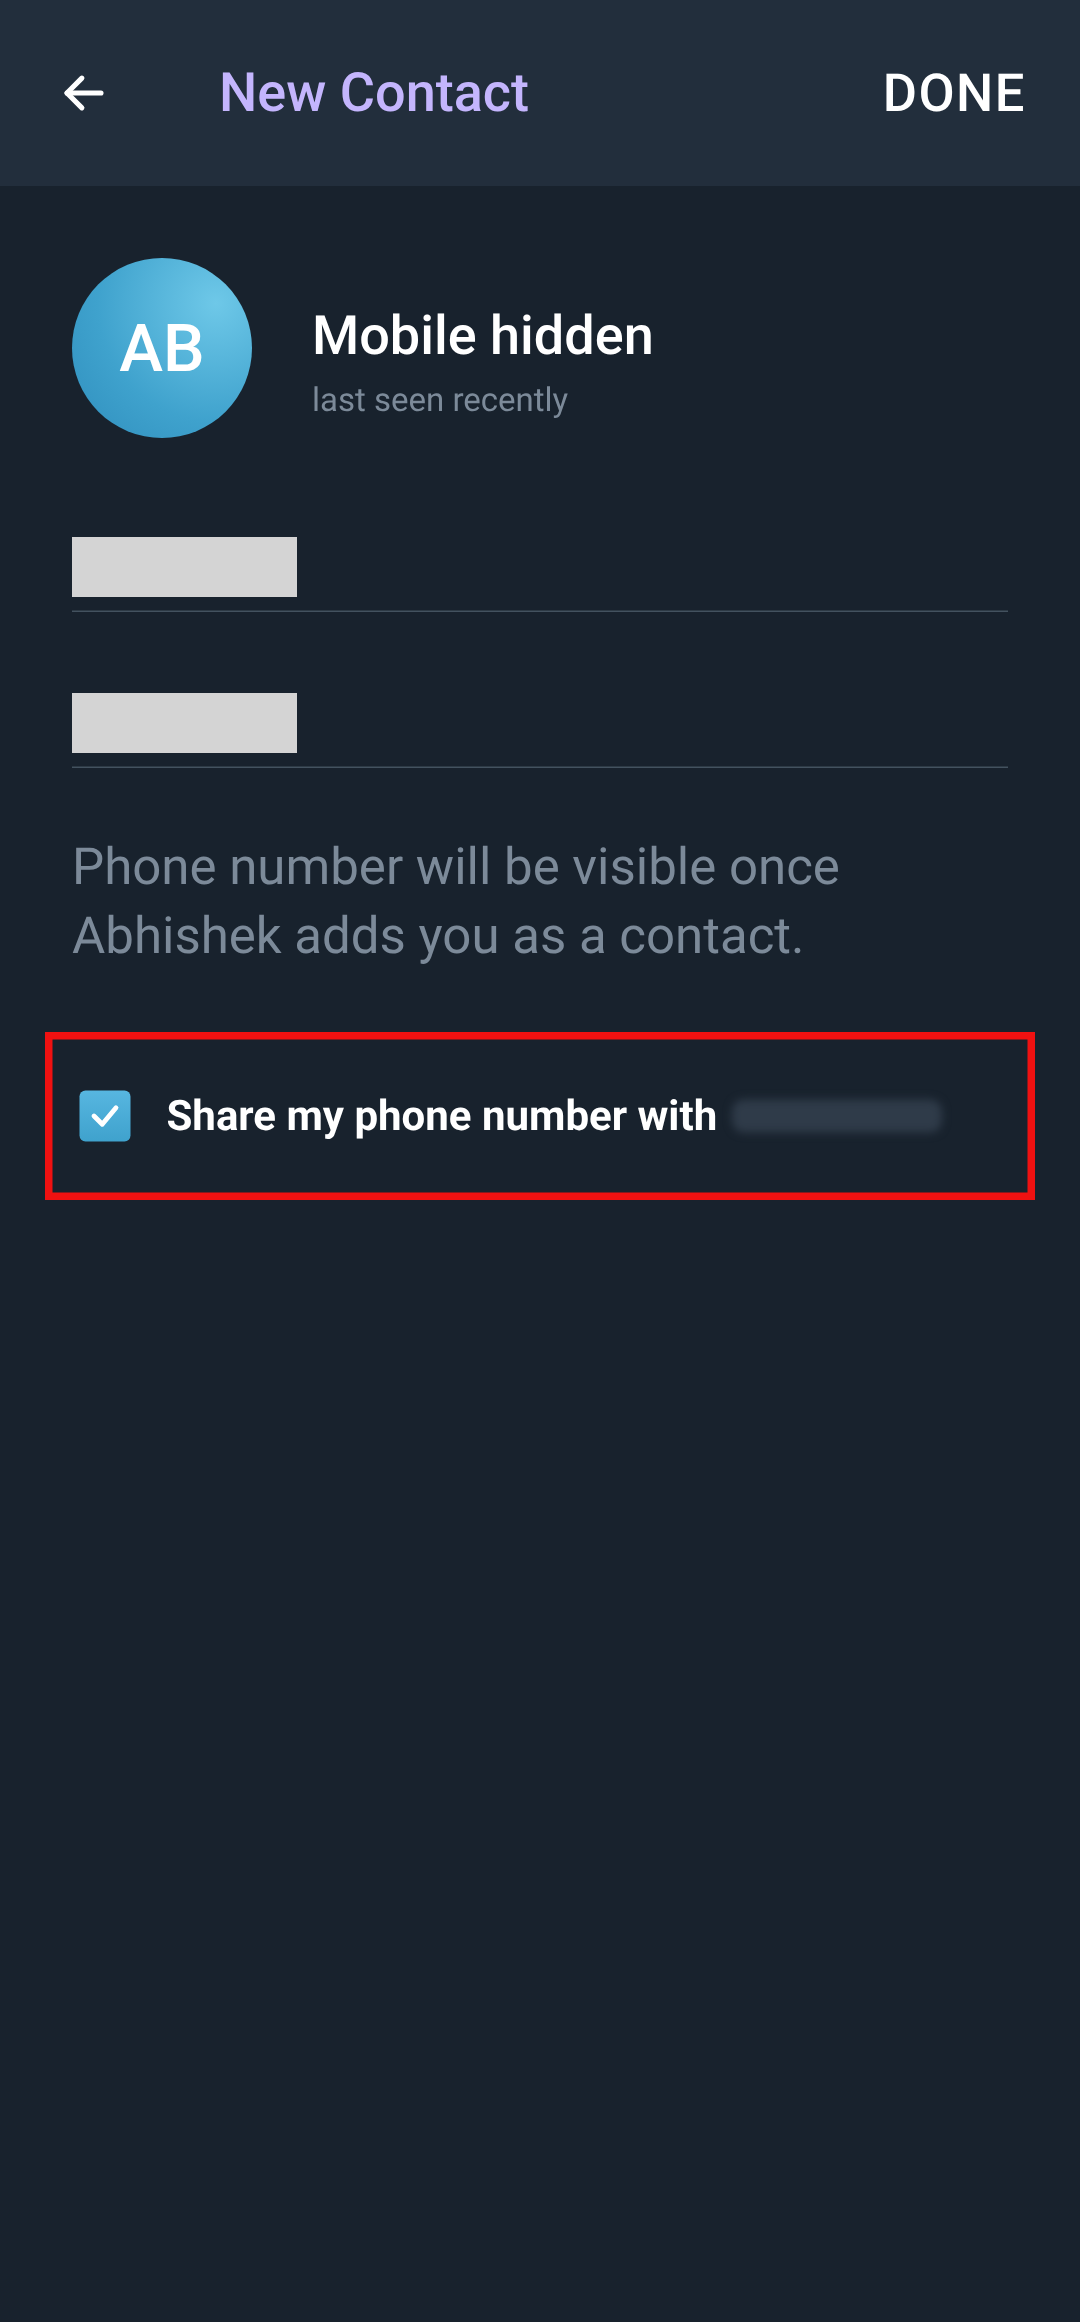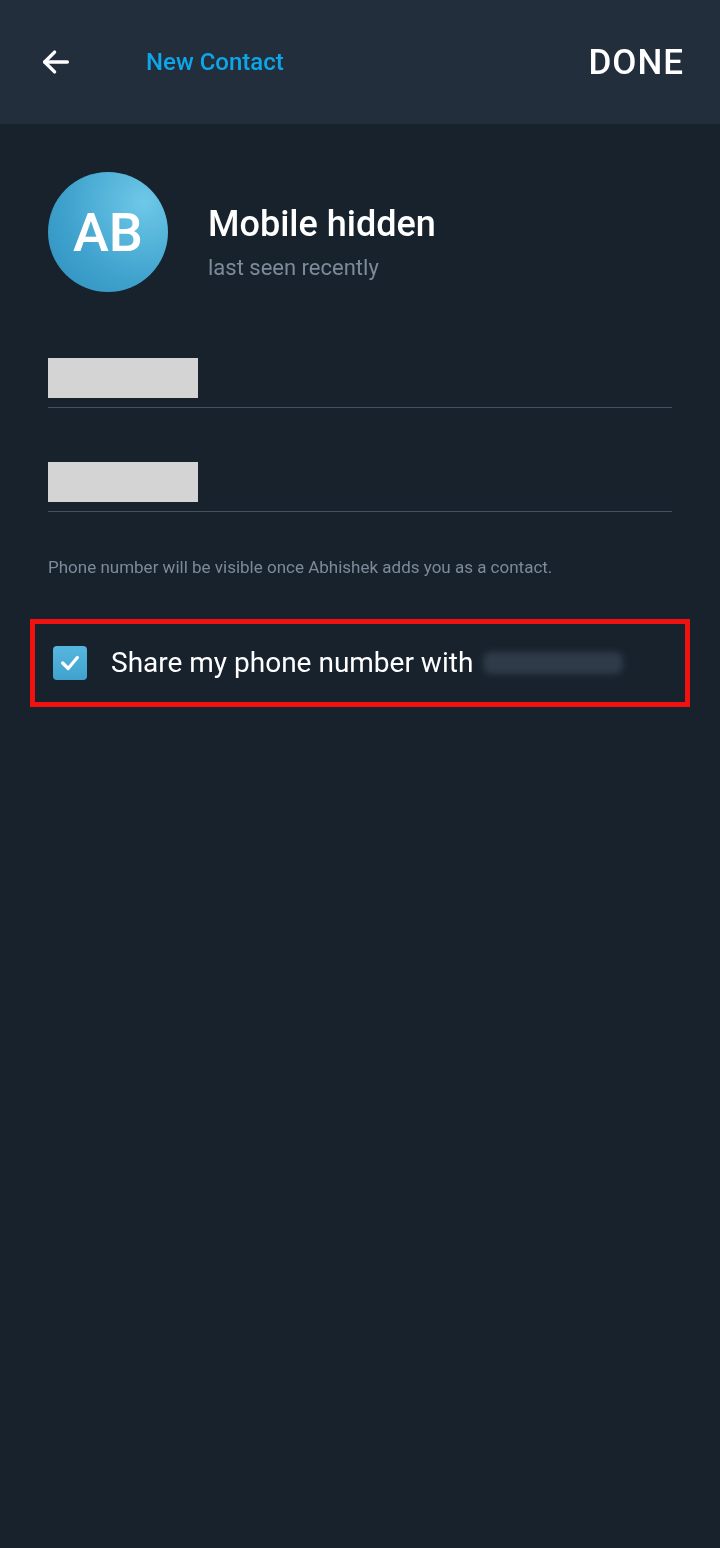--- a/index.html
+++ b/index.html
@@ -21,24 +21,24 @@
   .back-btn {
     width: 40px;
     height: 40px;
     display: flex;
     align-items: center;
     justify-content: center;
     cursor: pointer;
   }
   .header-title {
     margin-left: 70px;
-    font-size: 24px;
+    font-size: 36px;
     font-weight: 500;
     flex: 1;
-    color: #0ea5e9;
+    color: #c4b5fd;
   }
   .done-btn {
     font-size: 35px;
     font-weight: 500;
     letter-spacing: 1px;
     cursor: pointer;
     color: #fff;
   }
   .content {
     padding: 48px 48px 0 48px;
@@ -49,21 +49,21 @@
     margin-bottom: 56px;
   }
   .avatar {
     width: 120px;
     height: 120px;
     border-radius: 50%;
     background: radial-gradient(circle at 80% 25%, #6ec8e8 0%, #3fa2cd 60%, #2f8ebd 100%);
     display: flex;
     align-items: center;
     justify-content: center;
-    font-size: 54px;
+    font-size: 44px;
     font-weight: 500;
     color: #fff;
     flex-shrink: 0;
   }
   .profile-text {
     margin-left: 40px;
     margin-top: 18px;
   }
   .profile-name {
     font-size: 36px;
@@ -81,32 +81,33 @@
     margin-bottom: 44px;
     display: flex;
     align-items: center;
   }
   .field-masked {
     width: 150px;
     height: 40px;
     background: #d4d4d4;
   }
   .hint-text {
-    font-size: 17px;
+    font-size: 34px;
     color: #7c8a99;
     line-height: 1.35;
     margin-top: 6px;
   }
   .share-row-wrap {
     margin: 40px -18px 0 -18px;
     border: 5px solid #f01111;
-    padding: 22px 18px;
+    padding: 34px 18px;
     display: flex;
     align-items: center;
     cursor: pointer;
+    font-weight: bold;
   }
   .checkbox {
     width: 34px;
     height: 34px;
     border-radius: 4px;
     background: linear-gradient(#57b6e0, #3fa2cd);
     display: flex;
     align-items: center;
     justify-content: center;
     flex-shrink: 0;

